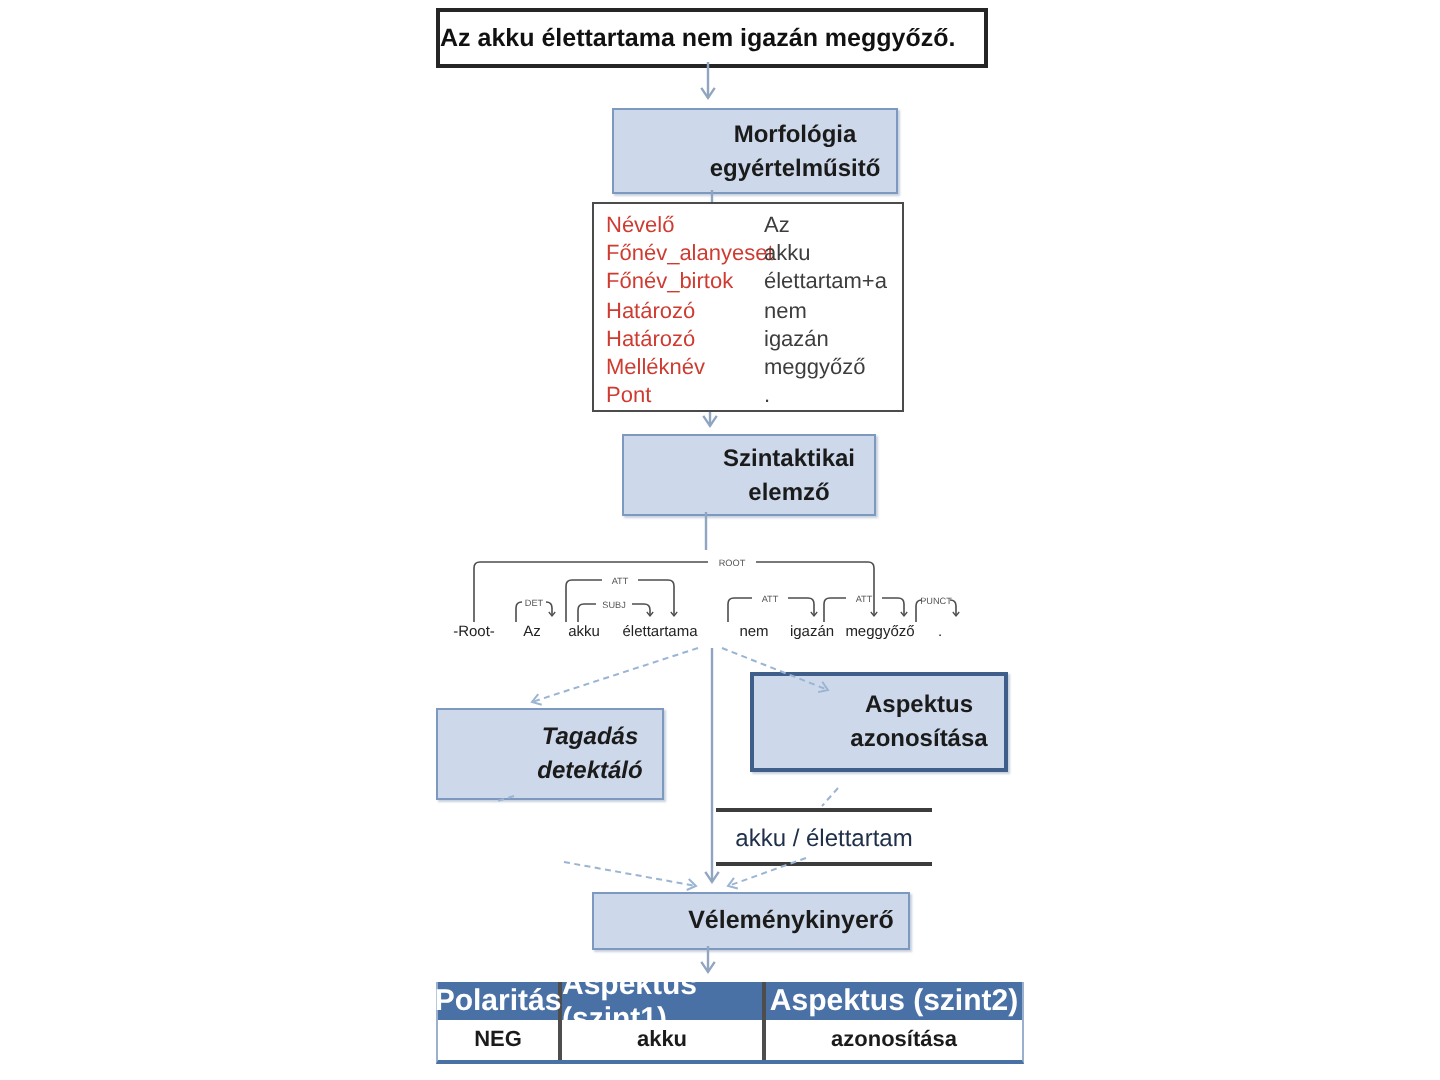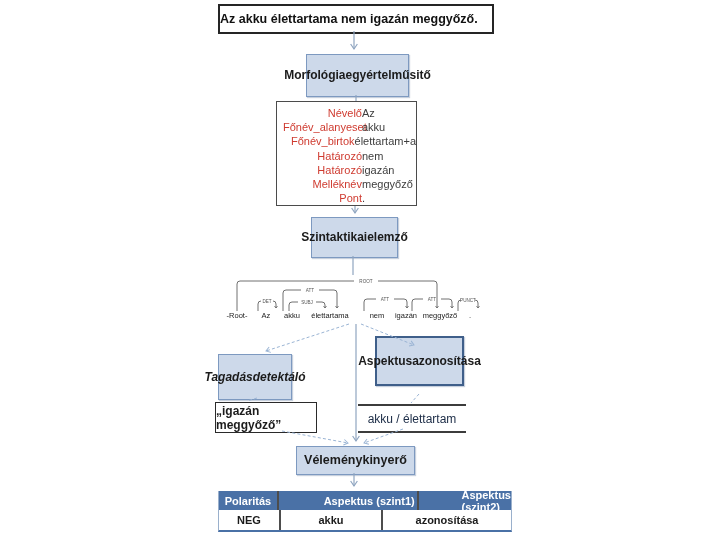--- a/index.html
+++ b/index.html
@@ -3,41 +3,41 @@
 <meta charset="utf-8">
 <style>
   html,body { margin:0; padding:0; background:#ffffff; }
   .canvas {
     position:relative; width:720px; height:540px; background:#ffffff;
     font-family:"Liberation Sans", sans-serif; overflow:hidden;
   }
   .abs { position:absolute; }
   .pbox {
     background:#cdd9ea; border:1px solid #7d99c0;
-    display:flex; flex-direction:row; align-items:center; justify-content:center;
+    display:flex; flex-direction:column; align-items:center; justify-content:center;
     font-weight:600; color:#1b1b1b; font-size:12px; line-height:17px; text-align:center;
-    box-shadow:1px 1px 1px rgba(130,150,180,0.45); z-index:2;
+    box-shadow:1px 1px 1px rgba(130,150,180,0.45); z-index:2;padding-left:40px;
   }
   .sentence-box {
     left:218px; top:4px; width:272px; height:26px;
     background:#ffffff; border:2px solid #252525;
     display:flex; align-items:center; justify-content:flex-start;
     font-weight:700; font-size:12.5px; color:#111; z-index:2;
   }
   .morph-box   { left:306px; top:54px;  width:101px; height:41px; }
   .syntax-box  { left:311px; top:217px; width:85px;  height:39px; }
   .negation-box{ left:218px; top:354px; width:72px;  height:44px;font-style:italic; }
   .aspect-box  { left:375px; top:336px; width:85px;  height:46px; border:2px solid #3f5f8a; }
   .opinion-box { left:296px; top:446px; width:117px; height:27px; font-size:12.5px; }
 
   .morph-table {
-    left:276px; top:101px; width:141px; height:105px;
+    left:296px; top:101px; width:156px; height:105px;
     background:#ffffff; border:1px solid #4b4b4b;
     padding:4px 0 0 6px; box-sizing:border-box;
-    font-size:11px; line-height:14.2px; z-index:2;text-align:right;
+    font-size:11px; line-height:14.2px; z-index:2;
   }
   .morph-row { display:flex; }
   .pos-col   { width:79px; color:#cf3b30; }
   .token-col { color:#3d3d3d; }
 
   .quote-box {
     left:215px; top:402px; width:100px; height:29px;
     background:#fff; border:1.5px solid #2a2a2a;
     display:flex; align-items:center; justify-content:center;
     font-weight:600; font-size:12px; color:#1c1c1c; z-index:2;
@@ -48,21 +48,21 @@
     display:flex; align-items:center; justify-content:center;
     font-size:12px; font-weight:500; color:#20304a; background:#fff; z-index:2;
   }
 
   .output-table {
     left:218px; top:491px; width:294px; z-index:2;
     border-left:1px solid #9ab0cc; border-right:1px solid #9ab0cc;
     border-bottom:2px solid #4a71a6; box-sizing:border-box;
   }
   .ot-row { display:flex; }
-  .ot-header { background:#4a71a6; color:#ffffff; font-weight:700; font-size:11px; height:19px;gap:42px; }
+  .ot-header { background:#4a71a6; color:#ffffff; font-weight:700; font-size:15px; height:19px; }
   .ot-data   { background:#ffffff; color:#1b1b1b; font-weight:600; font-size:11px; height:20px; }
   .ot-cell { display:flex; align-items:center; justify-content:center; box-sizing:border-box; }
   .c1 { width:62px; }  .c2 { width:102px; } .c3 { flex:1; }
   .sep { border-right:2px solid #4d4d4d; }
 
   .overlay { position:absolute; left:0; top:0; z-index:3; pointer-events:none; }
   .tree-word { font-size:7.5px; fill:#222; font-family:"Liberation Sans", sans-serif; }
   .arc-label { font-size:4.6px; fill:#555; font-family:"Liberation Sans", sans-serif; }
   .arc  { fill:none; stroke:#4d4d4d; stroke-width:0.8; }
   .lin  { fill:none; stroke:#8fa5c0; stroke-width:1.2; }
@@ -189,23 +189,20 @@
   <div class="abs pbox negation-box">
     <div>Tagadás</div>
     <div>detektáló</div>
   </div>
 
   <div class="abs pbox aspect-box">
     <div>Aspektus</div>
     <div>azonosítása</div>
   </div>
 
-  <div class="abs quote-box">
-    <span>„igazán meggyőző”</span>
-  </div>
 
   <div class="abs aspect-result-box">
     <span>akku / élettartam</span>
   </div>
 
   <div class="abs pbox opinion-box">
     <div>Véleménykinyerő</div>
   </div>
 
   <div class="abs output-table">

